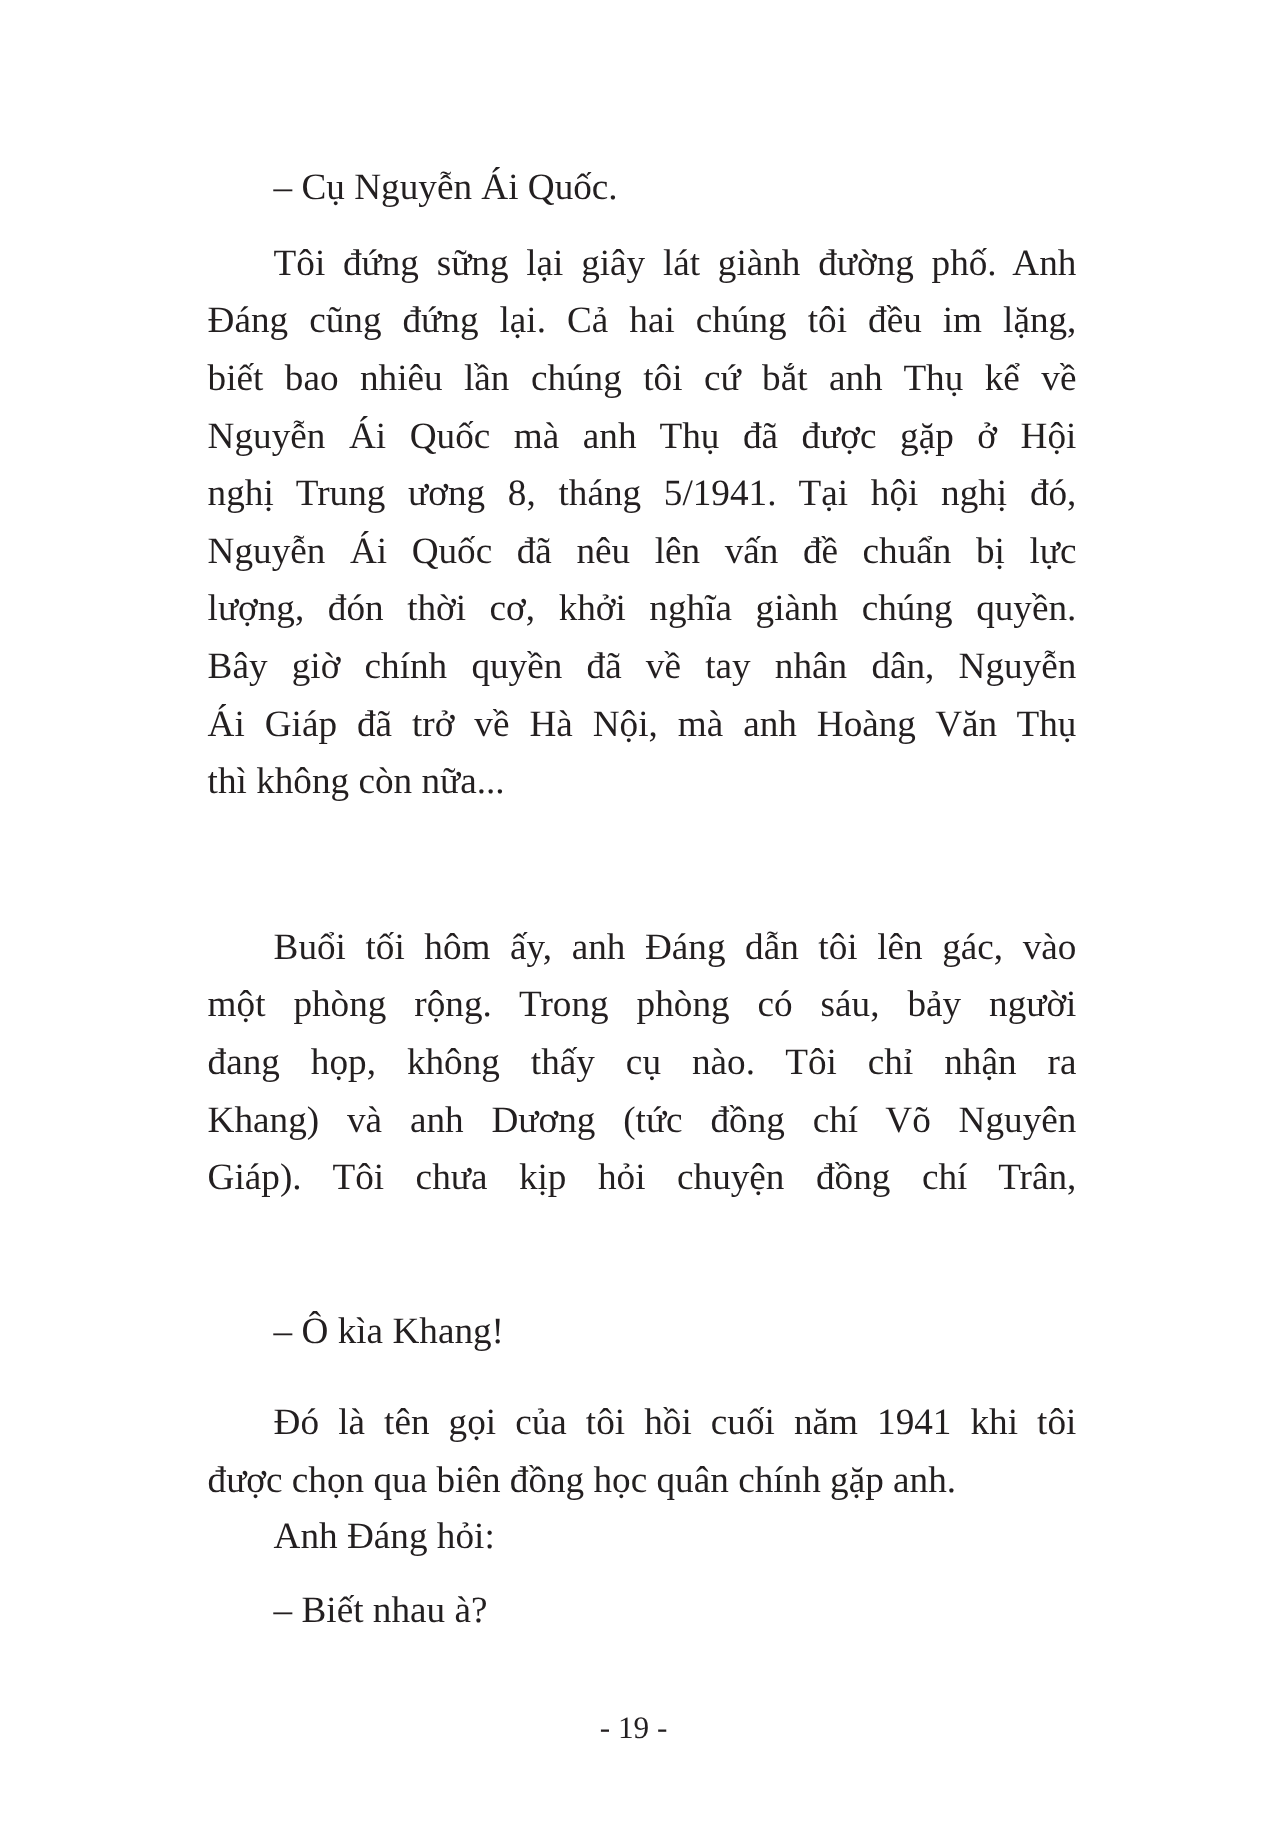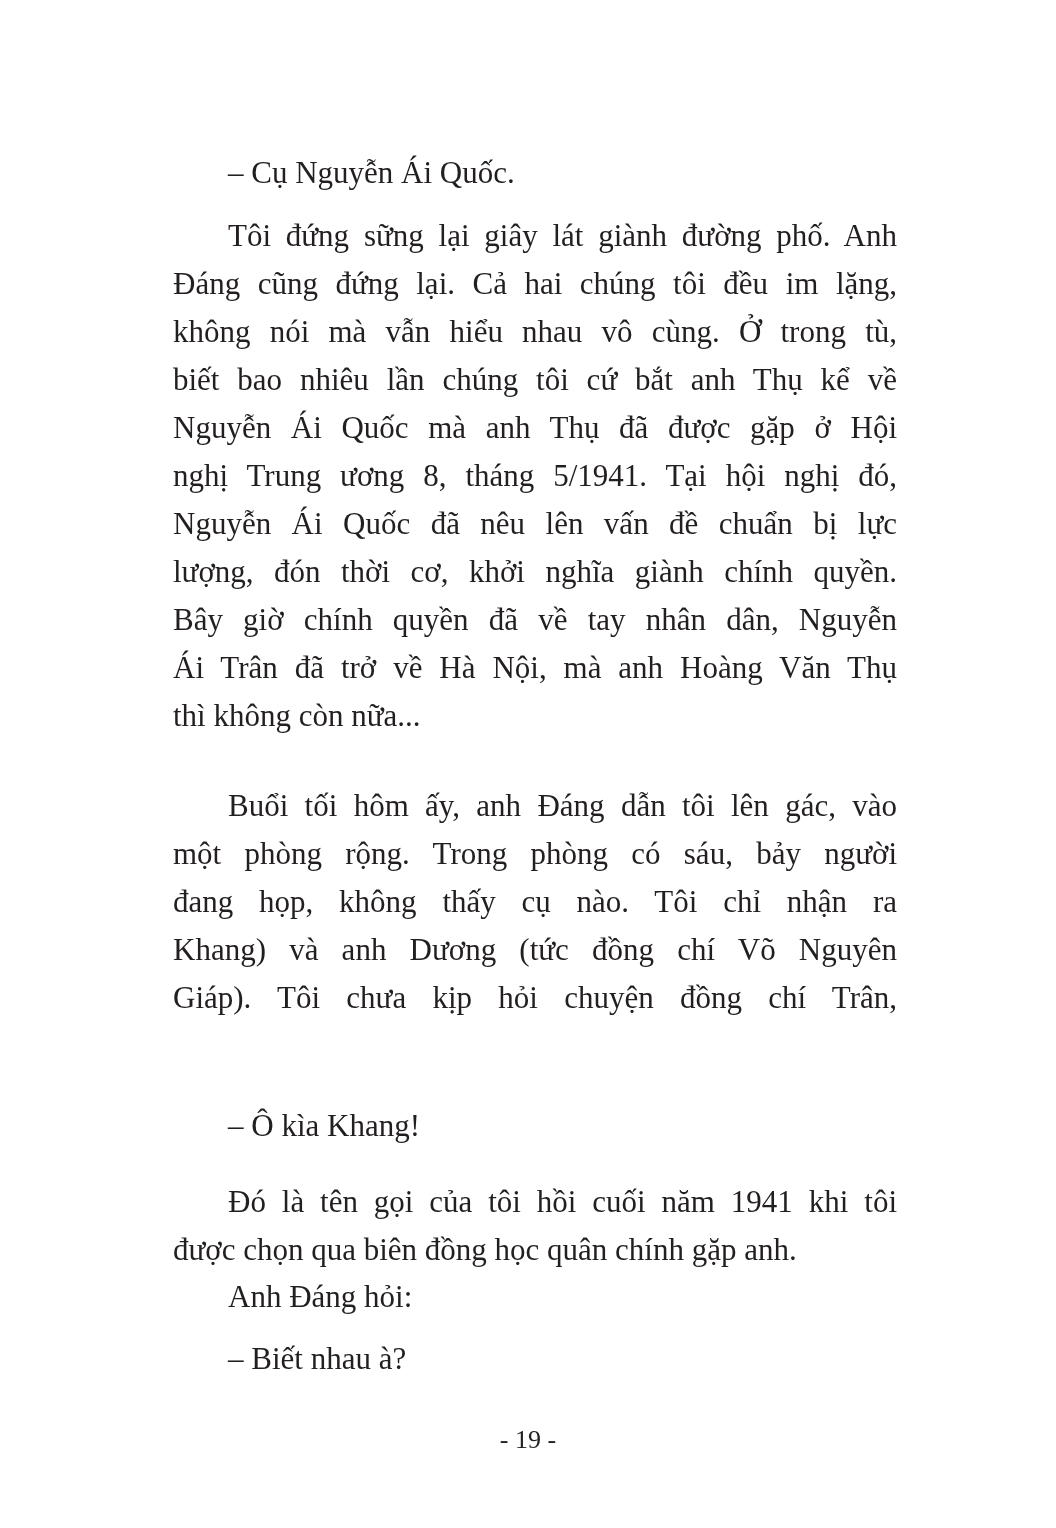--- a/index.html
+++ b/index.html
@@ -8,46 +8,45 @@
     position: absolute; left: 173px; top: 0; width: 724px;
     font-family: "Liberation Serif", "DejaVu Serif", serif;
     font-size: 31px; color: #231f20;
   }
   .para { position: absolute; left: 0; width: 724px; }
   .line {
     display: block; height: 48px; line-height: 48px; white-space: nowrap;
     text-align: justify; text-align-last: justify;
   }
   .line.last { text-align: left; text-align-last: left; }
-  .line.indent { padding-left: 55px; width: 669px; margin-top: 17px; }
+  .line.indent { padding-left: 55px; width: 669px; }
   .page-number {
     position: absolute; left: 0; width: 1056px; top: 1425px;
     text-align: center; font-family: "Liberation Serif", "DejaVu Serif", serif;
     font-size: 26px; color: #231f20;
   }
 </style>
 </head>
 <body>
 
 <div class="page">
   <div class="para" style="top:132px">
     <span class="line indent last">– Cụ Nguyễn Ái Quốc.</span>
   </div>
 
   <div class="para" style="top:195px">
     <span class="line indent">Tôi đứng sững lại giây lát giành đường phố. Anh</span>
     <span class="line">Đáng cũng đứng lại. Cả hai chúng tôi đều im lặng,</span>
-    <span class="line">không nói mà vẫn hiểu nhau vô cùng. Ở trong tù,</span>
     <span class="line">biết bao nhiêu lần chúng tôi cứ bắt anh Thụ kể về</span>
     <span class="line">Nguyễn Ái Quốc mà anh Thụ đã được gặp ở Hội</span>
     <span class="line">nghị Trung ương 8, tháng 5/1941. Tại hội nghị đó,</span>
     <span class="line">Nguyễn Ái Quốc đã nêu lên vấn đề chuẩn bị lực</span>
-    <span class="line">lượng, đón thời cơ, khởi nghĩa giành chính quyền.</span>
+    <span class="line">lượng, đón thời cơ, khởi nghĩa giành chúng quyền.</span>
     <span class="line">Bây giờ chính quyền đã về tay nhân dân, Nguyễn</span>
-    <span class="line">Ái Trân đã trở về Hà Nội, mà anh Hoàng Văn Thụ</span>
+    <span class="line">Ái Giáp đã trở về Hà Nội, mà anh Hoàng Văn Thụ</span>
     <span class="line last">thì không còn nữa...</span>
   </div>
 
   <div class="para" style="top:765px">
     <span class="line indent">Buổi tối hôm ấy, anh Đáng dẫn tôi lên gác, vào</span>
     <span class="line">một phòng rộng. Trong phòng có sáu, bảy người</span>
     <span class="line">đang họp, không thấy cụ nào. Tôi chỉ nhận ra</span>
     <span class="line">Khang) và anh Dương (tức đồng chí Võ Nguyên</span>
     <span class="line">Giáp). Tôi chưa kịp hỏi chuyện đồng chí Trân,</span>
   </div>

